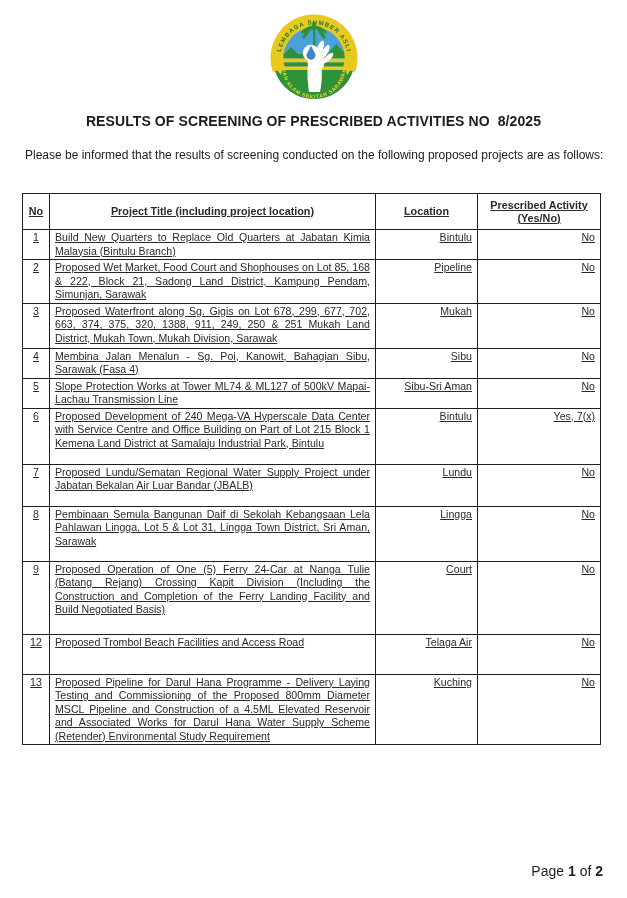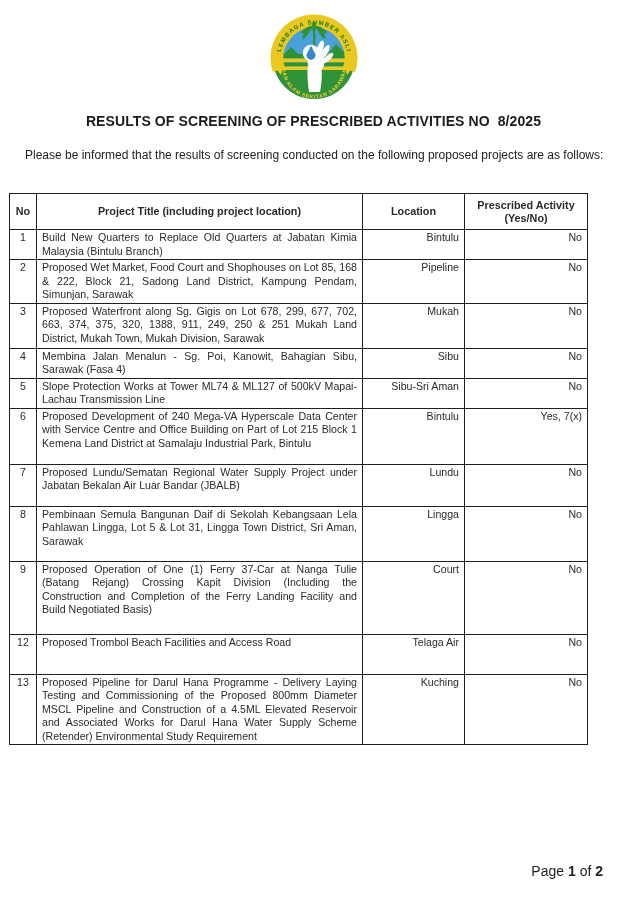--- a/index.html
+++ b/index.html
@@ -12,23 +12,23 @@
   .doc-title{
     position:absolute;top:113px;left:0;width:100%;margin:0;
     text-align:center;font-size:14px;font-weight:bold;color:#1c1c1c;
     white-space:pre-wrap;letter-spacing:.1px;
   }
   .intro{
     position:absolute;top:147px;left:25px;width:579px;margin:0;
     font-size:12px;line-height:16px;color:#222;
   }
   table.results{
-    position:absolute;top:193px;left:9px;width:578px;
+    position:absolute;top:193px;left:22px;width:578px;
     border-collapse:collapse;table-layout:fixed;
-    font-size:10.6px;line-height:13.5px;color:#2a2a2a;
+    font-size:10.6px;line-height:13.5px;color:#2a2a2a;text-decoration:underline;
   }
   table.results th,table.results td{
     border:1.3px solid #1f1f1f;vertical-align:top;padding:1px 5px;
     overflow:hidden;
   }
   table.results thead tr{height:36px;}
   table.results th{
     font-size:10.8px;font-weight:bold;text-align:center;vertical-align:middle;
     padding:2px 3px;line-height:13px;
   }
@@ -180,21 +180,21 @@
           <td class="c-pa">No</td>
         </tr>
         <tr>
           <td class="c-no">8</td>
           <td class="c-title">Pembinaan Semula Bangunan Daif di Sekolah Kebangsaan Lela Pahlawan Lingga, Lot 5 &amp; Lot 31, Lingga Town District, Sri Aman, Sarawak</td>
           <td class="c-loc">Lingga</td>
           <td class="c-pa">No</td>
         </tr>
         <tr>
           <td class="c-no">9</td>
-          <td class="c-title">Proposed Operation of One (1) Ferry 37-Car at Nanga Tulie (Batang Rejang) Crossing Kapit Division (Including the Construction and Completion of the Ferry Landing Facility and Build Negotiated Basis)</td>
+          <td class="c-title">Proposed Operation of One (5) Ferry 24-Car at Nanga Tulie (Batang Rejang) Crossing Kapit Division (Including the Construction and Completion of the Ferry Landing Facility and Build Negotiated Basis)</td>
           <td class="c-loc">Court</td>
           <td class="c-pa">No</td>
         </tr>
         <tr>
           <td class="c-no">12</td>
           <td class="c-title">Proposed Trombol Beach Facilities and Access Road</td>
           <td class="c-loc">Telaga Air</td>
           <td class="c-pa">No</td>
         </tr>
         <tr>

